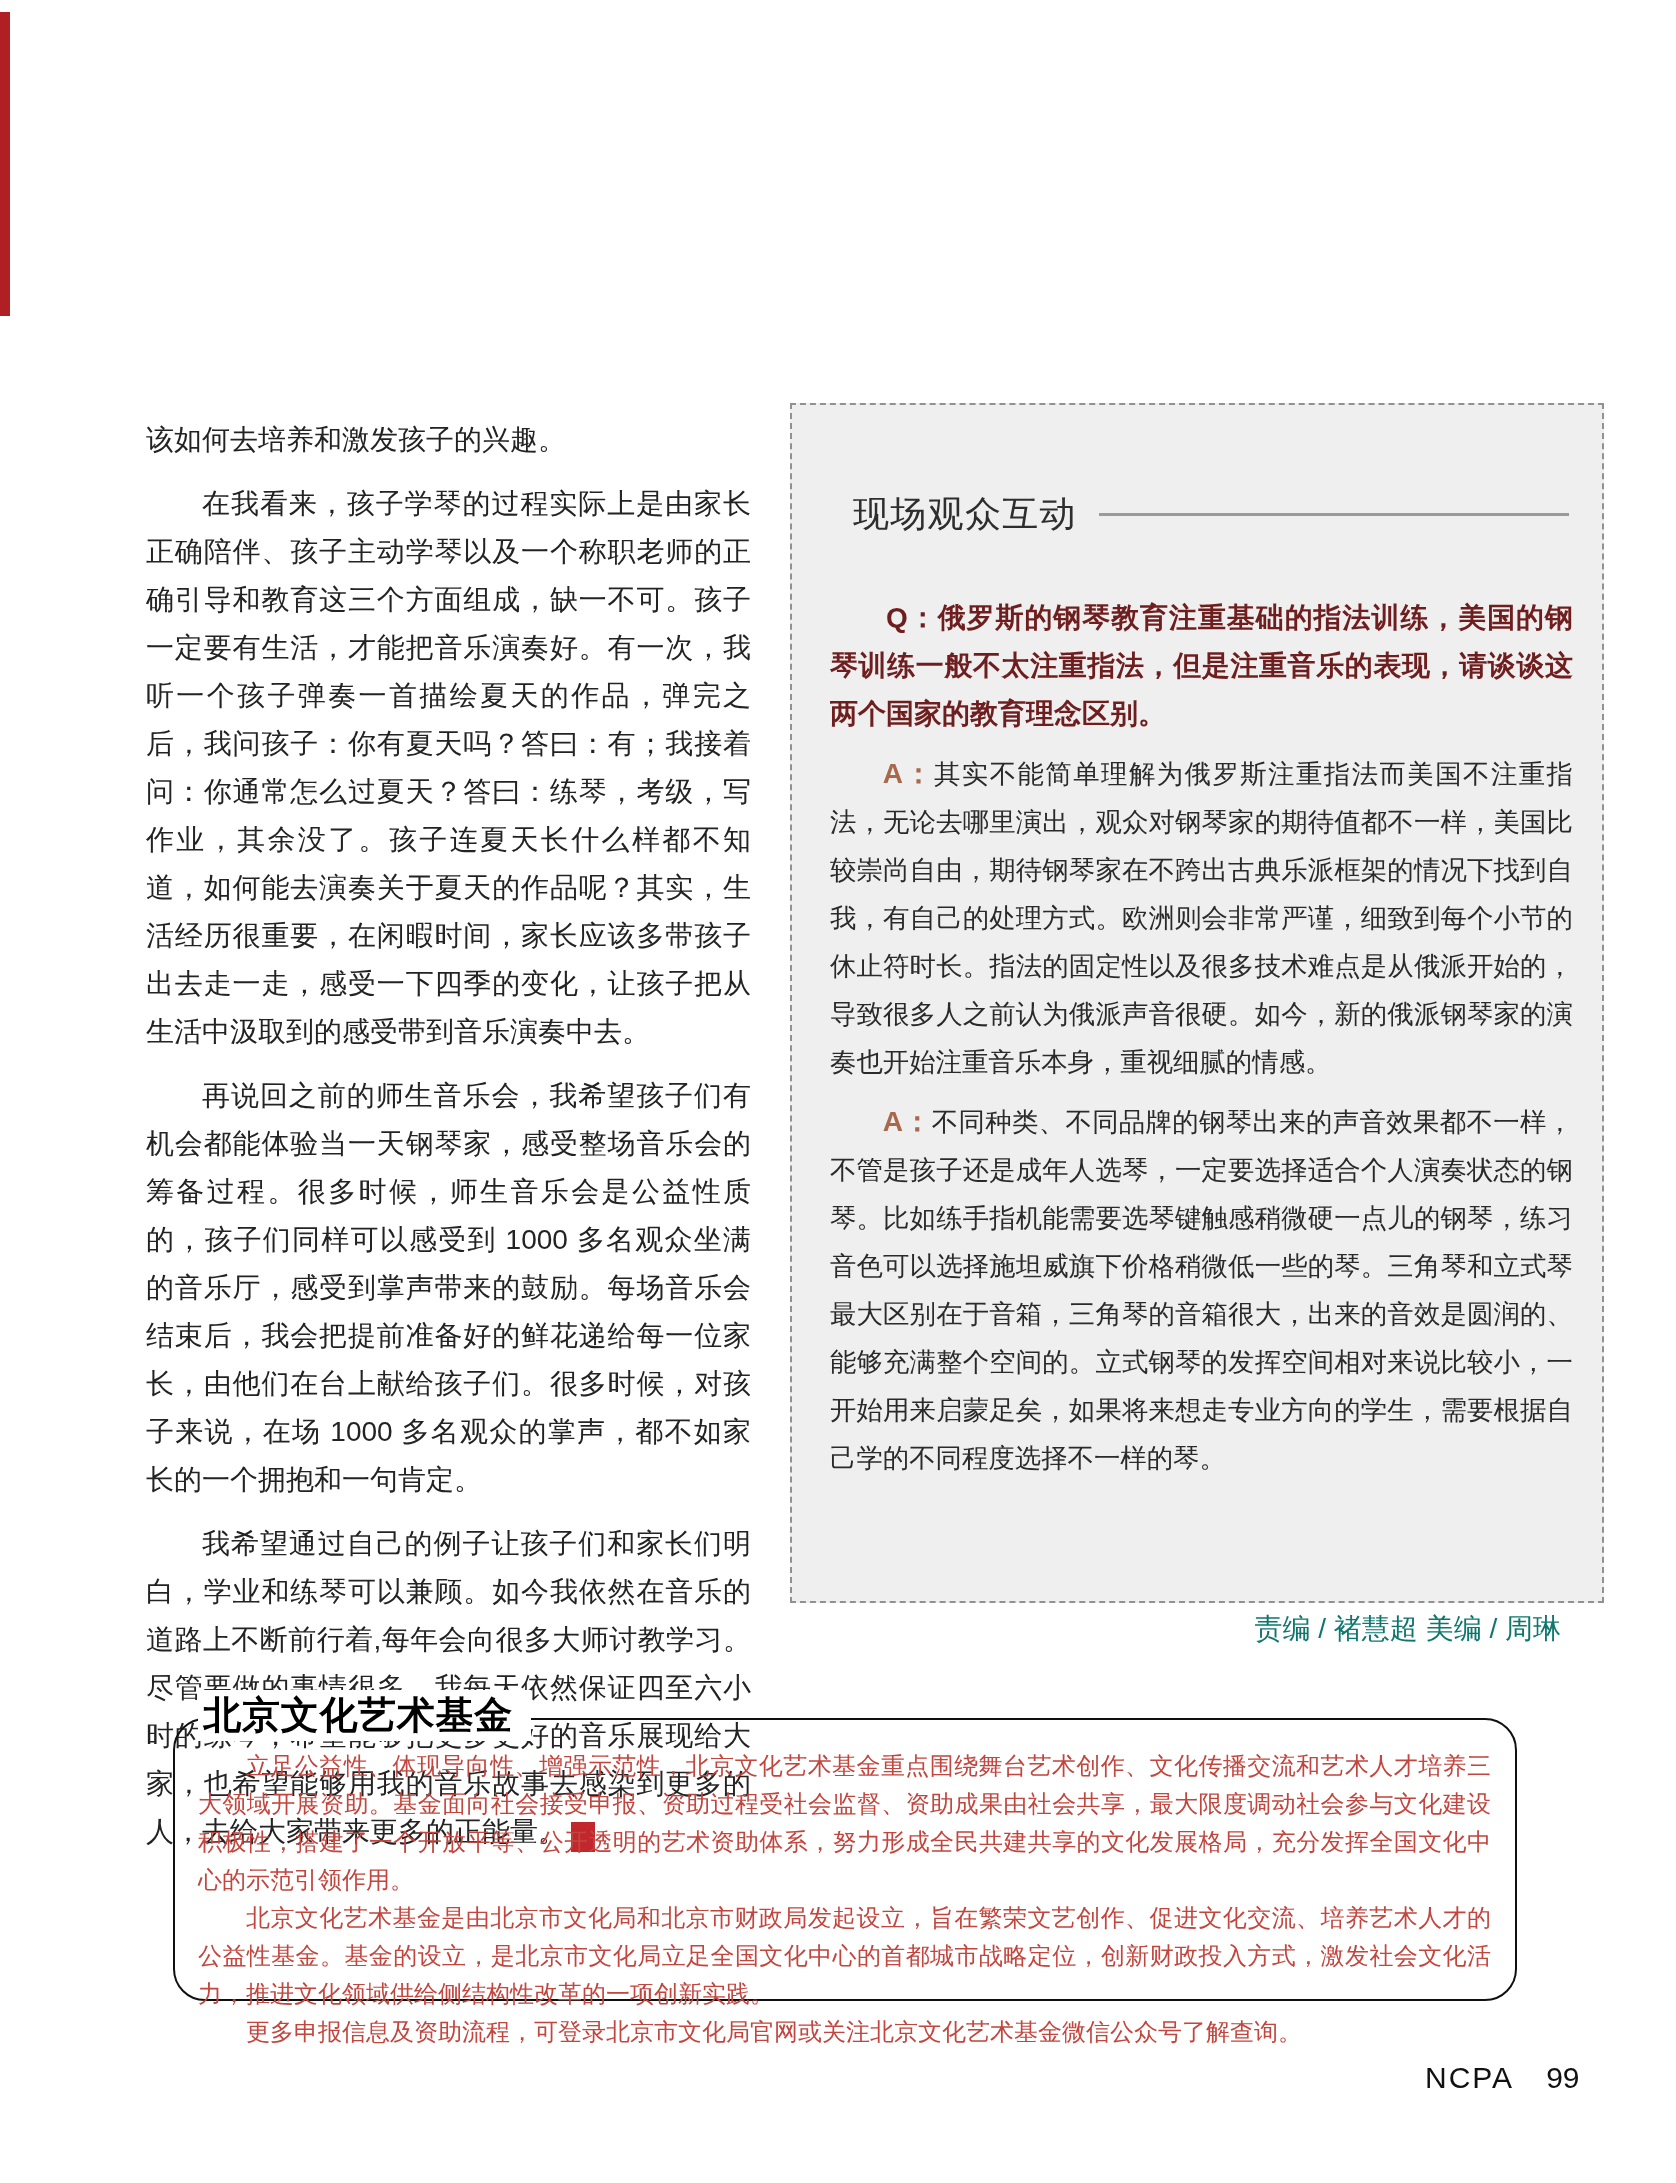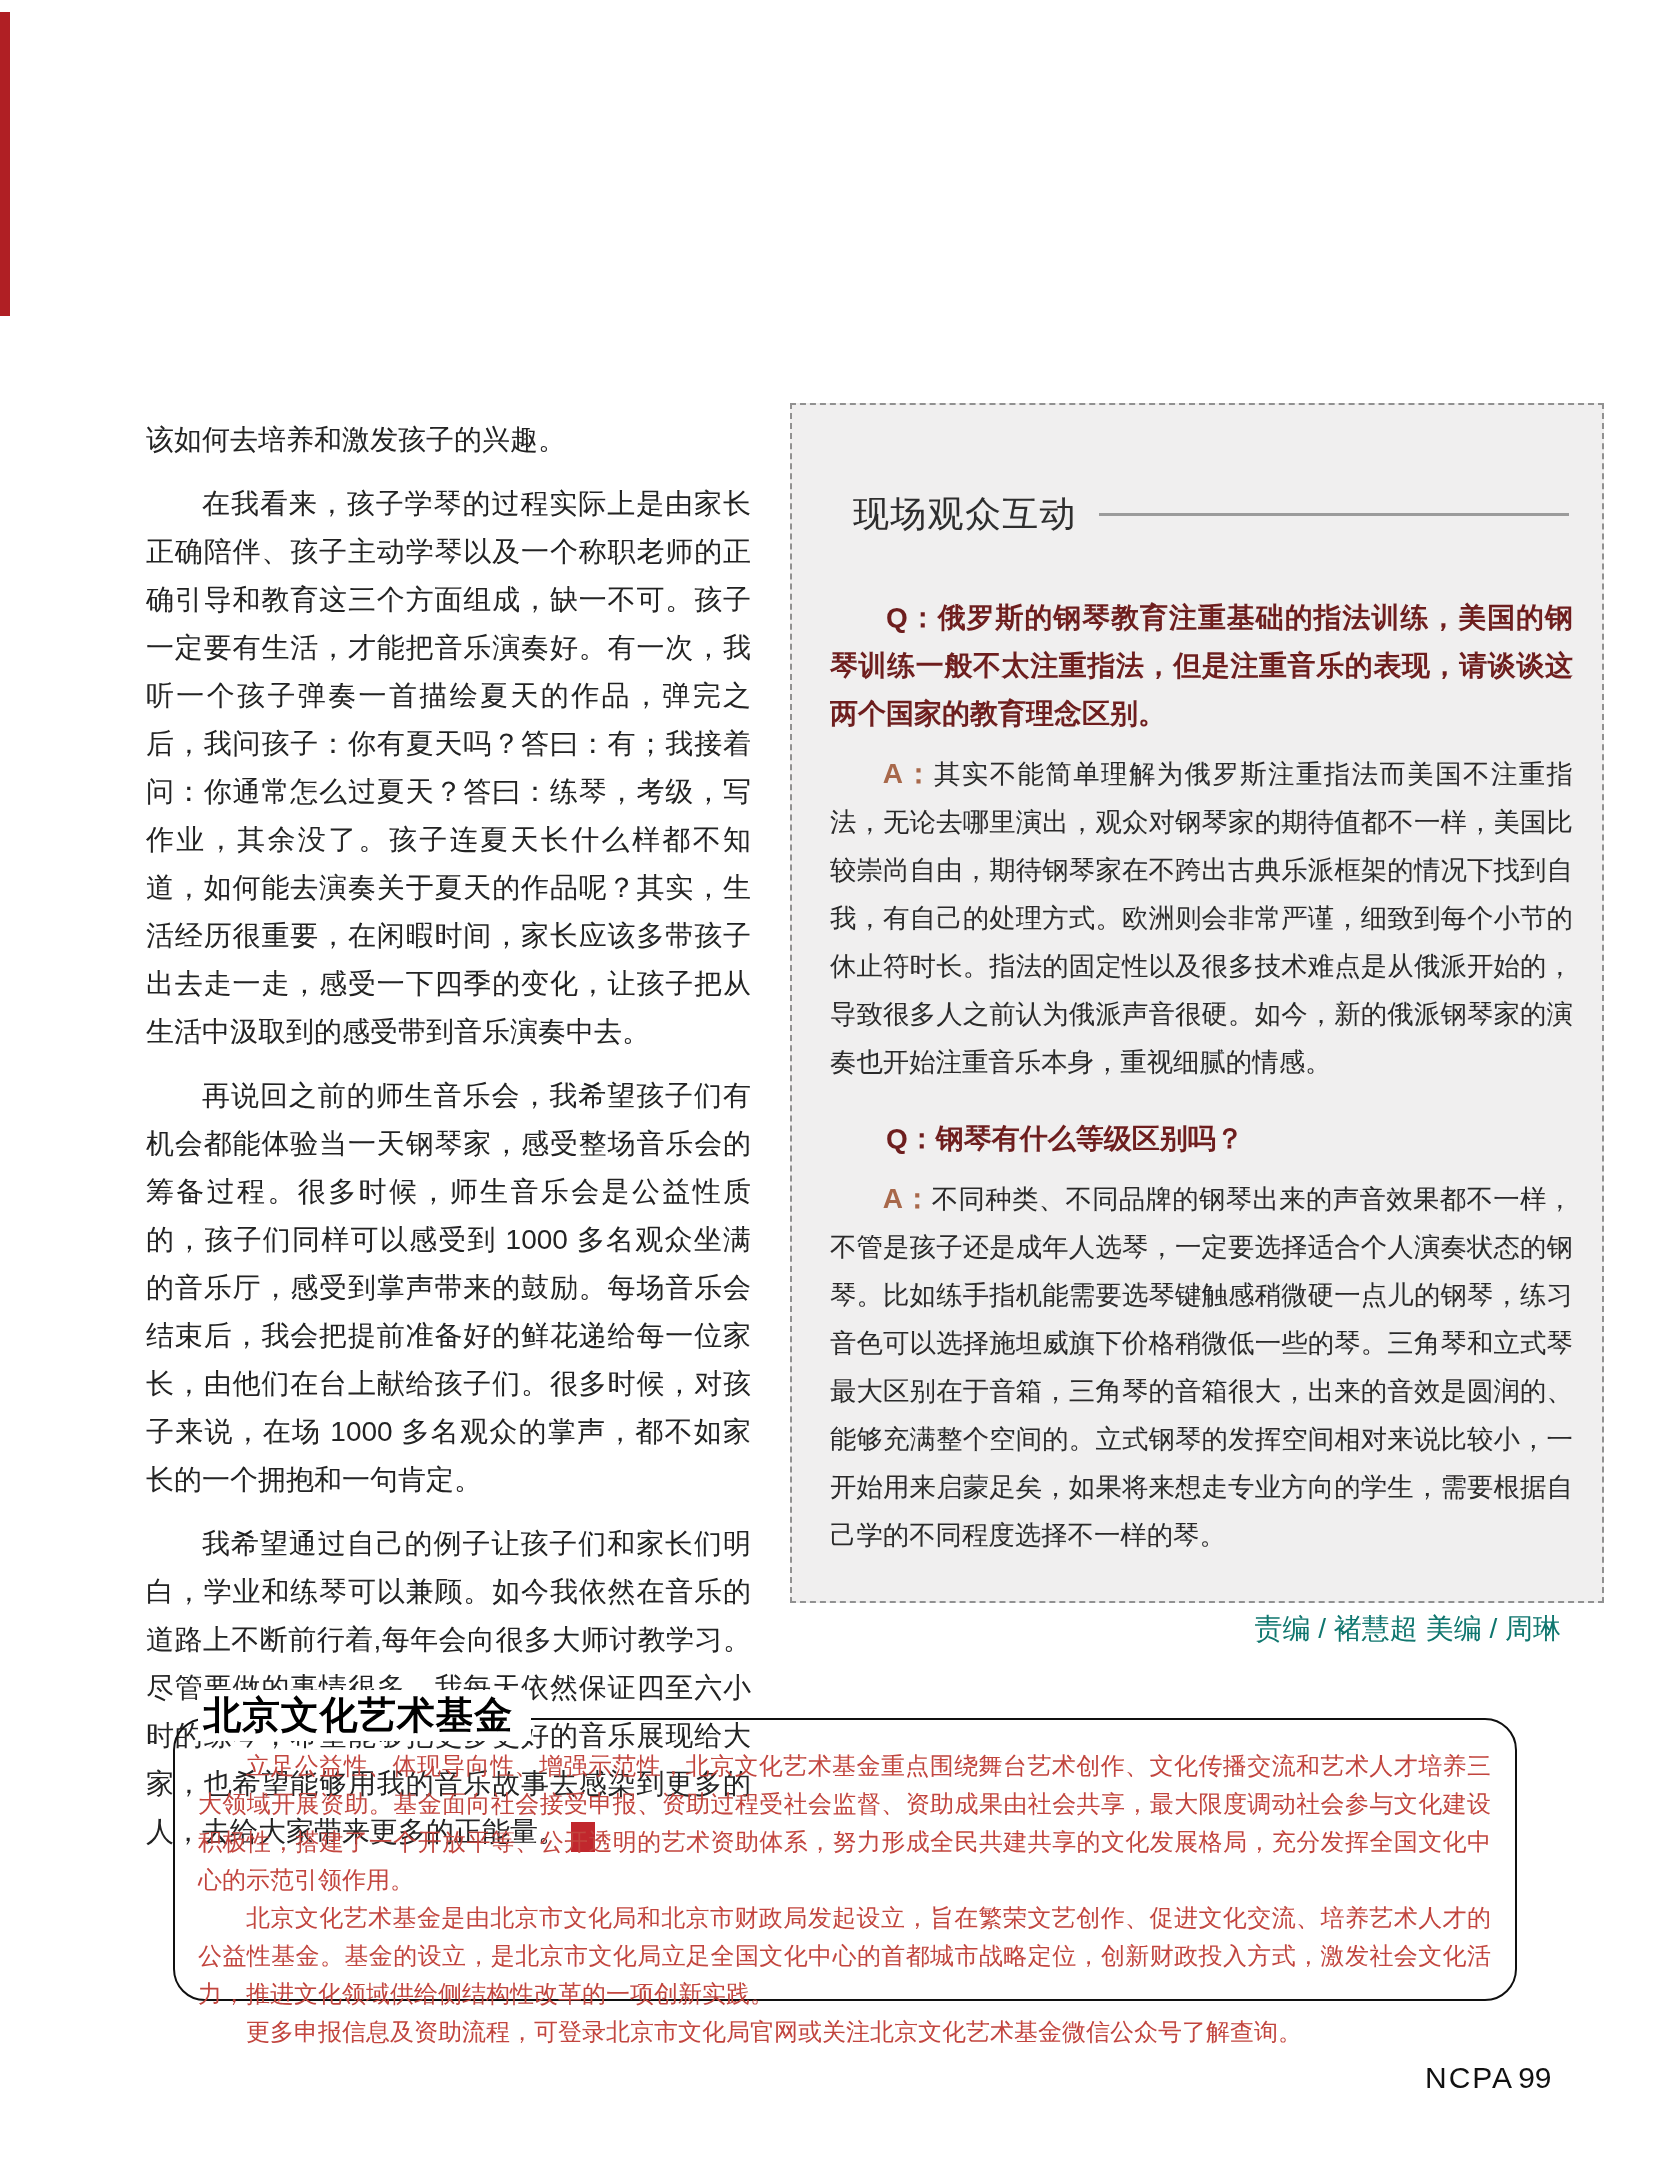--- a/index.html
+++ b/index.html
@@ -92,21 +92,21 @@
   .fund-content{
     position:absolute;left:198px;top:1747px;width:1293px;
     font-size:24px;line-height:38px;text-align:justify;
     color:var(--fund-text);
     z-index:1;
   }
   .fund-content p{margin:0;text-indent:2em;}
   
   .page-footer{
     position:absolute;left:1425px;top:2061px;
-    display:flex;align-items:baseline;gap:4px;
+    display:flex;align-items:baseline;gap:32px;
     color:#111111;
   }
   .footer-label{font-size:30px;letter-spacing:2px;font-weight:500;}
   .footer-number{font-size:30px;font-weight:500;}
 </style>
 </head>
 <body>
 
 <div class="page">
 
@@ -120,21 +120,20 @@
     </div>
 
   <div class="qa-box">
     <div class="qa-title-row">
       <span class="qa-title">现场观众互动</span>
       <span class="qa-title-rule"></span>
     </div>
     <div class="qa-content">
         <p class="q-para"><span class="q-label">Q：</span>俄罗斯的钢琴教育注重基础的指法训练，美国的钢琴训练一般不太注重指法，但是注重音乐的表现，请谈谈这两个国家的教育理念区别。</p>
         <p class="a-para"><span class="a-label">A：</span>其实不能简单理解为俄罗斯注重指法而美国不注重指法，无论去哪里演出，观众对钢琴家的期待值都不一样，美国比较崇尚自由，期待钢琴家在不跨出古典乐派框架的情况下找到自我，有自己的处理方式。欧洲则会非常严谨，细致到每个小节的休止符时长。指法的固定性以及很多技术难点是从俄派开始的，导致很多人之前认为俄派声音很硬。如今，新的俄派钢琴家的演奏也开始注重音乐本身，重视细腻的情感。</p>
-        <p class="q-para"><span class="q-label">Q：</span>钢琴有什么等级区别吗？</p>
         <p class="a-para"><span class="a-label">A：</span>不同种类、不同品牌的钢琴出来的声音效果都不一样，不管是孩子还是成年人选琴，一定要选择适合个人演奏状态的钢琴。比如练手指机能需要选琴键触感稍微硬一点儿的钢琴，练习音色可以选择施坦威旗下价格稍微低一些的琴。三角琴和立式琴最大区别在于音箱，三角琴的音箱很大，出来的音效是圆润的、能够充满整个空间的。立式钢琴的发挥空间相对来说比较小，一开始用来启蒙足矣，如果将来想走专业方向的学生，需要根据自己学的不同程度选择不一样的琴。</p>
       </div>
   </div>
 
   <div class="credit">责编 / 褚慧超  美编 / 周琳</div>
 
   <div class="fund-box"></div>
   <div class="fund-title">北京文化艺术基金</div>
   <div class="fund-content">
       <p>立足公益性、体现导向性、增强示范性，北京文化艺术基金重点围绕舞台艺术创作、文化传播交流和艺术人才培养三大领域开展资助。基金面向社会接受申报、资助过程受社会监督、资助成果由社会共享，最大限度调动社会参与文化建设积极性，搭建了一个开放平等、公开透明的艺术资助体系，努力形成全民共建共享的文化发展格局，充分发挥全国文化中心的示范引领作用。</p>

